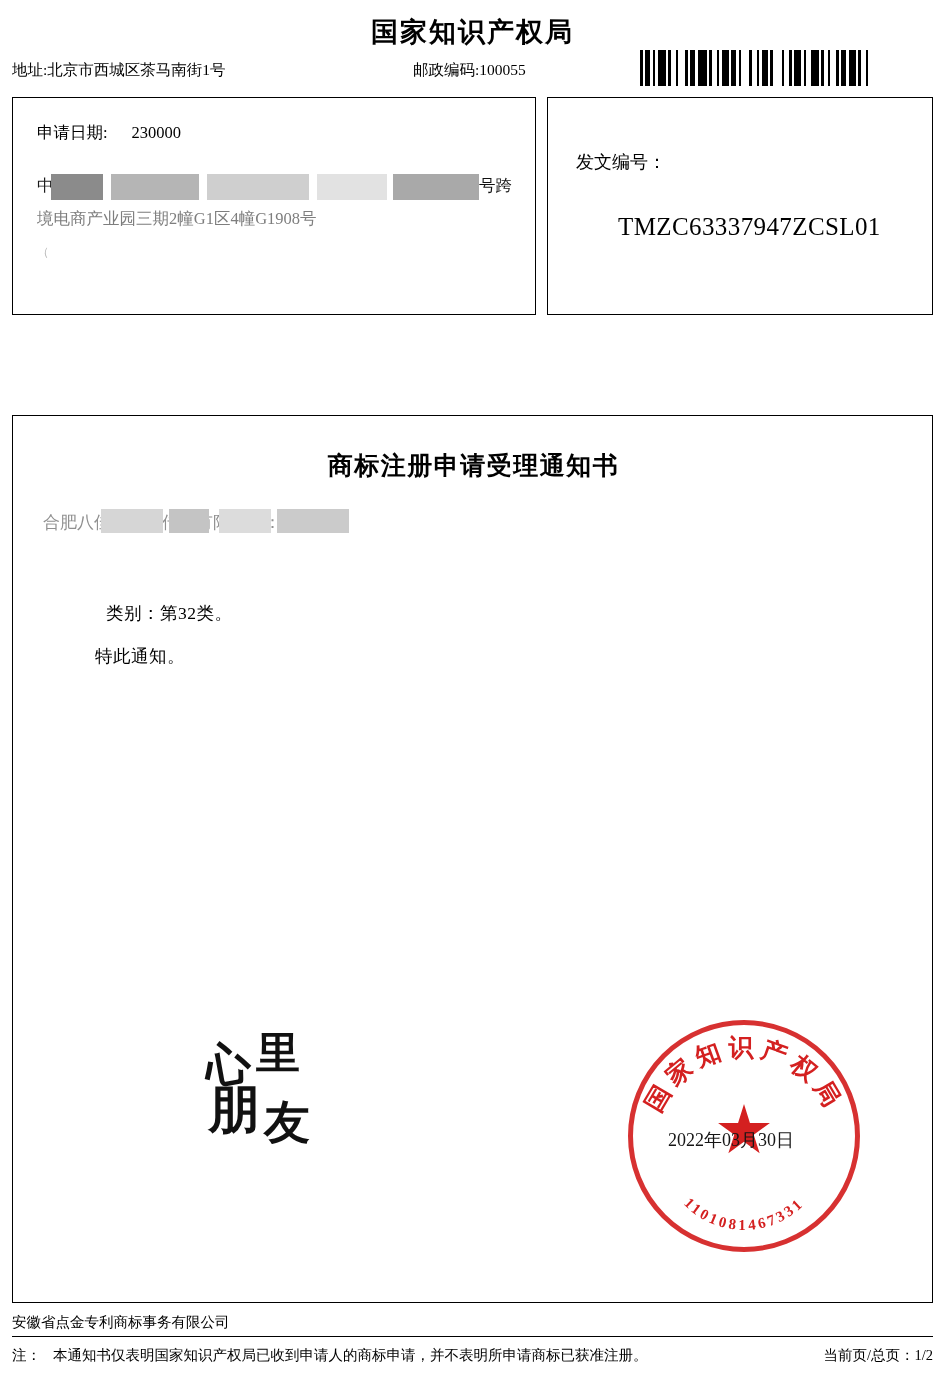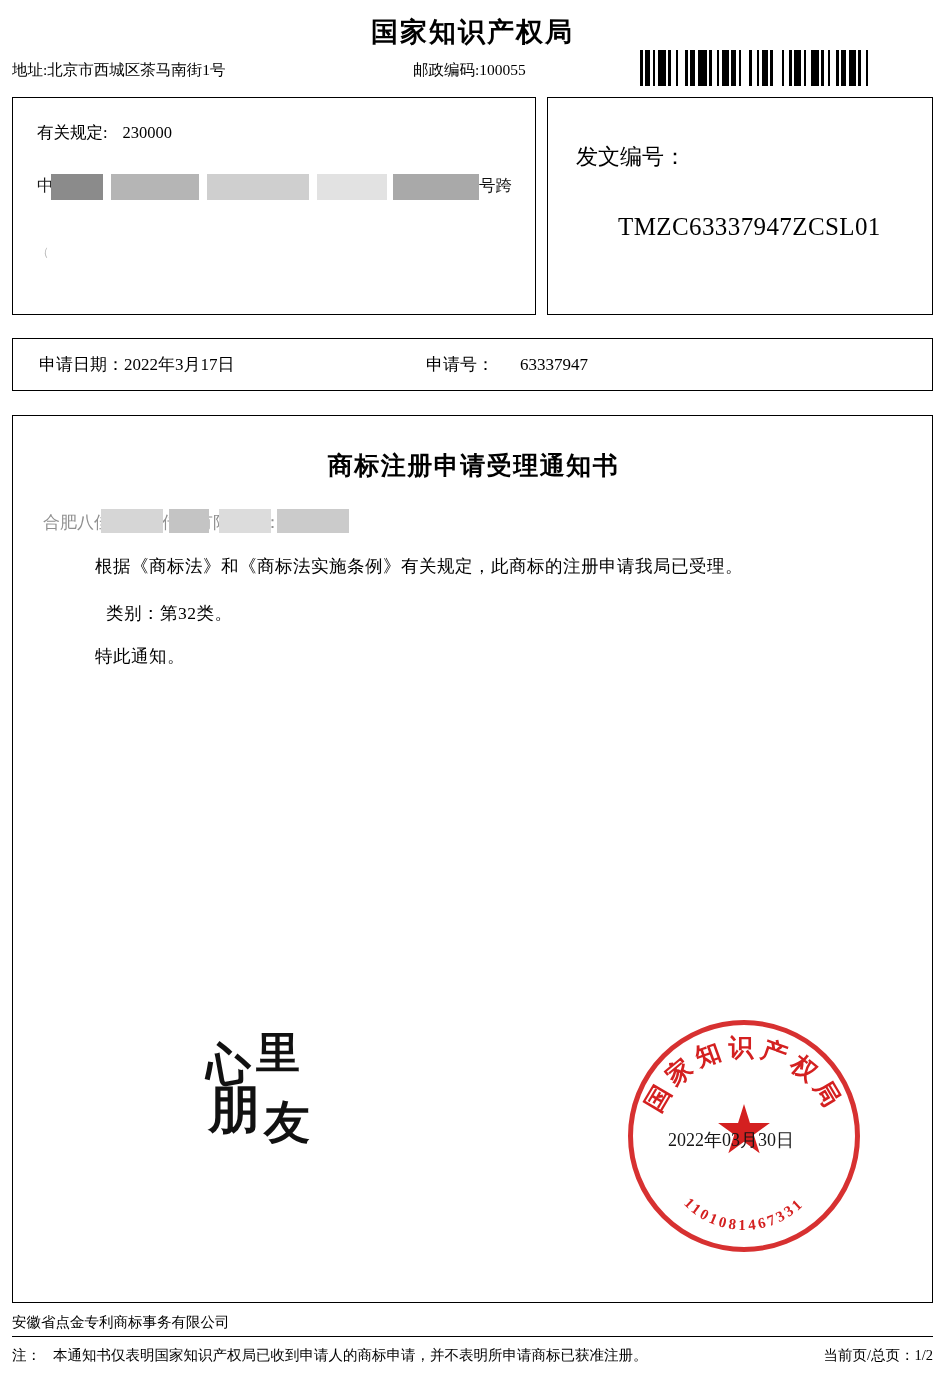--- a/index.html
+++ b/index.html
@@ -83,21 +83,21 @@
     width: 386px;
     height: 218px;
   }
   .addressee-zip {
     position: absolute;
     left: 24px;
     top: 24px;
     font-size: 16.5px;
   }
   .addressee-zip .val {
-    margin-left: 15px;
+    margin-left: 24px;
   }
   .addr-redacted {
     position: absolute;
     left: 24px;
     top: 76px;
     width: 478px;
     height: 28px;
   }
   .addr-redacted .blk {
     position: absolute;
@@ -130,22 +130,22 @@
   .addr-suffix {
     position: absolute;
     left: 466px;
     top: 77px;
     font-size: 16.5px;
     color: #111;
   }
   .docnum-label {
     position: absolute;
     left: 28px;
-    top: 44px;
-    font-size: 22px;
+    top: 52px;
+    font-size: 18px;
   }
   .docnum-value {
     position: absolute;
     left: 70px;
     top: 115px;
     font-size: 25px;
     letter-spacing: 0.4px;
   }
 
   
@@ -331,62 +331,54 @@
 
   <div class="header">
     <div class="org-title">国家知识产权局</div>
     <div class="addr-line">地址:北京市西城区茶马南街1号</div>
     <div class="zip-line">邮政编码:100055</div>
     <div class="barcode" id="barcode"><span style="width:3px"></span><span style="width:2px;background:transparent"></span><span style="width:5px"></span><span style="width:3px;background:transparent"></span><span style="width:2px"></span><span style="width:3px;background:transparent"></span><span style="width:8px"></span><span style="width:2px;background:transparent"></span><span style="width:3px"></span><span style="width:5px;background:transparent"></span><span style="width:2px"></span><span style="width:7px;background:transparent"></span><span style="width:3px"></span><span style="width:2px;background:transparent"></span><span style="width:5px"></span><span style="width:3px;background:transparent"></span><span style="width:9px"></span><span style="width:2px;background:transparent"></span><span style="width:3px"></span><span style="width:5px;background:transparent"></span><span style="width:2px"></span><span style="width:3px;background:transparent"></span><span style="width:7px"></span><span style="width:2px;background:transparent"></span><span style="width:5px"></span><span style="width:3px;background:transparent"></span><span style="width:2px"></span><span style="width:8px;background:transparent"></span><span style="width:3px"></span><span style="width:5px;background:transparent"></span><span style="width:2px"></span><span style="width:3px;background:transparent"></span><span style="width:6px"></span><span style="width:2px;background:transparent"></span><span style="width:3px"></span><span style="width:9px;background:transparent"></span><span style="width:2px"></span><span style="width:5px;background:transparent"></span><span style="width:3px"></span><span style="width:2px;background:transparent"></span><span style="width:7px"></span><span style="width:3px;background:transparent"></span><span style="width:2px"></span><span style="width:5px;background:transparent"></span><span style="width:8px"></span><span style="width:2px;background:transparent"></span><span style="width:3px"></span><span style="width:4px;background:transparent"></span><span style="width:2px"></span><span style="width:6px;background:transparent"></span><span style="width:3px"></span><span style="width:2px;background:transparent"></span><span style="width:5px"></span><span style="width:3px;background:transparent"></span><span style="width:7px"></span><span style="width:2px;background:transparent"></span><span style="width:3px"></span><span style="width:5px;background:transparent"></span><span style="width:2px"></span><span style="width:9px;background:transparent"></span></div>
   </div>
 
   <div class="box" id="addressee-box">
     <div class="addressee-zip">
-      <span>有关规定:</span><span class="val">230000</span>
+      <span>申请日期:</span><span class="val">230000</span>
     </div>
     <div class="addr-text-1">中国</div>
+    <div class="addr-text-2">境电商产业园三期2幢G1区4幢G1908号</div>
     <div class="addr-text-3">（</div>
     <div class="addr-redacted" id="addr-redact">
         <span class="blk" style="left:14px;width:52px;background:#8b8b8b"></span>
         <span class="blk" style="left:74px;width:88px;background:#b5b5b5"></span>
         <span class="blk" style="left:170px;width:102px;background:#cfcfcf"></span>
         <span class="blk" style="left:280px;width:70px;background:#e2e2e2"></span>
         <span class="blk" style="left:356px;width:86px;background:#a9a9a9"></span>
       </div>
     <div class="addr-suffix">号跨</div>
   </div>
 
   <div class="box" id="docnum-box">
     <div class="docnum-label">发文编号：</div>
     <div class="docnum-value">TMZC63337947ZCSL01</div>
   </div>
 
-  <div class="box" id="date-box">
-    <div class="date-text">
-      <span>申请日期：</span><span>2022年3月17日</span>
-    </div>
-    <div class="appno-text">
-      <span>申请号：</span><span class="val">63337947</span>
-    </div>
-  </div>
 
   <div class="box" id="body-box">
     <div class="doc-title">商标注册申请受理通知书</div>
 
     <div class="recipient-row">
       <div class="recipient-ghost">合肥八佳山文化传播有限公司：</div>
       <div id="recipient-redact">
           <span class="blk" style="position:absolute;left:58px;width:62px;background:#d6d6d6"></span>
           <span class="blk" style="position:absolute;left:126px;width:40px;background:#c4c4c4"></span>
           <span class="blk" style="position:absolute;left:176px;width:52px;background:#dcdcdc"></span>
           <span class="blk" style="position:absolute;left:234px;width:72px;background:#cbcbcb"></span>
         </div>
     </div>
 
-    <div class="para para-1">根据《商标法》和《商标法实施条例》有关规定，此商标的注册申请我局已受理。</div>
     <div class="para para-2">类别：第32类。</div>
     <div class="para para-3">特此通知。</div>
 
     <div class="logo-mark">
       <span class="lm lm-a">心</span>
       <span class="lm lm-b">里</span>
       <span class="lm lm-c">朋</span>
       <span class="lm lm-d">友</span>
     </div>
   </div>

